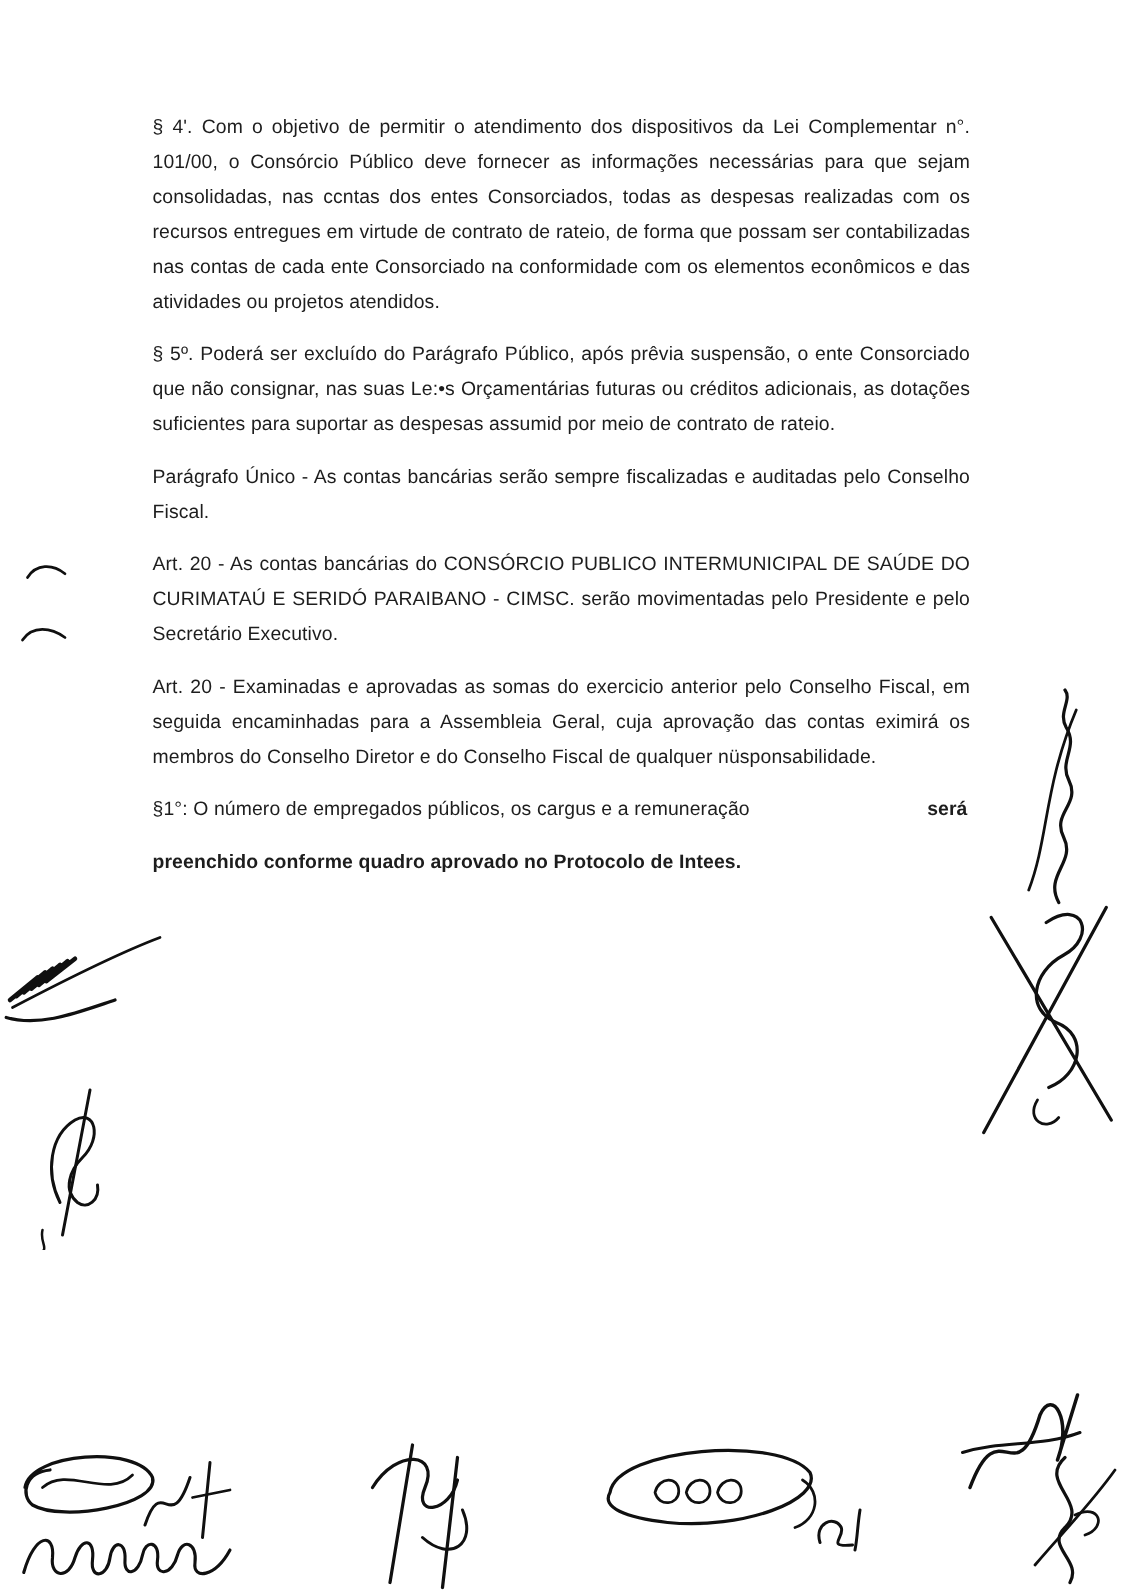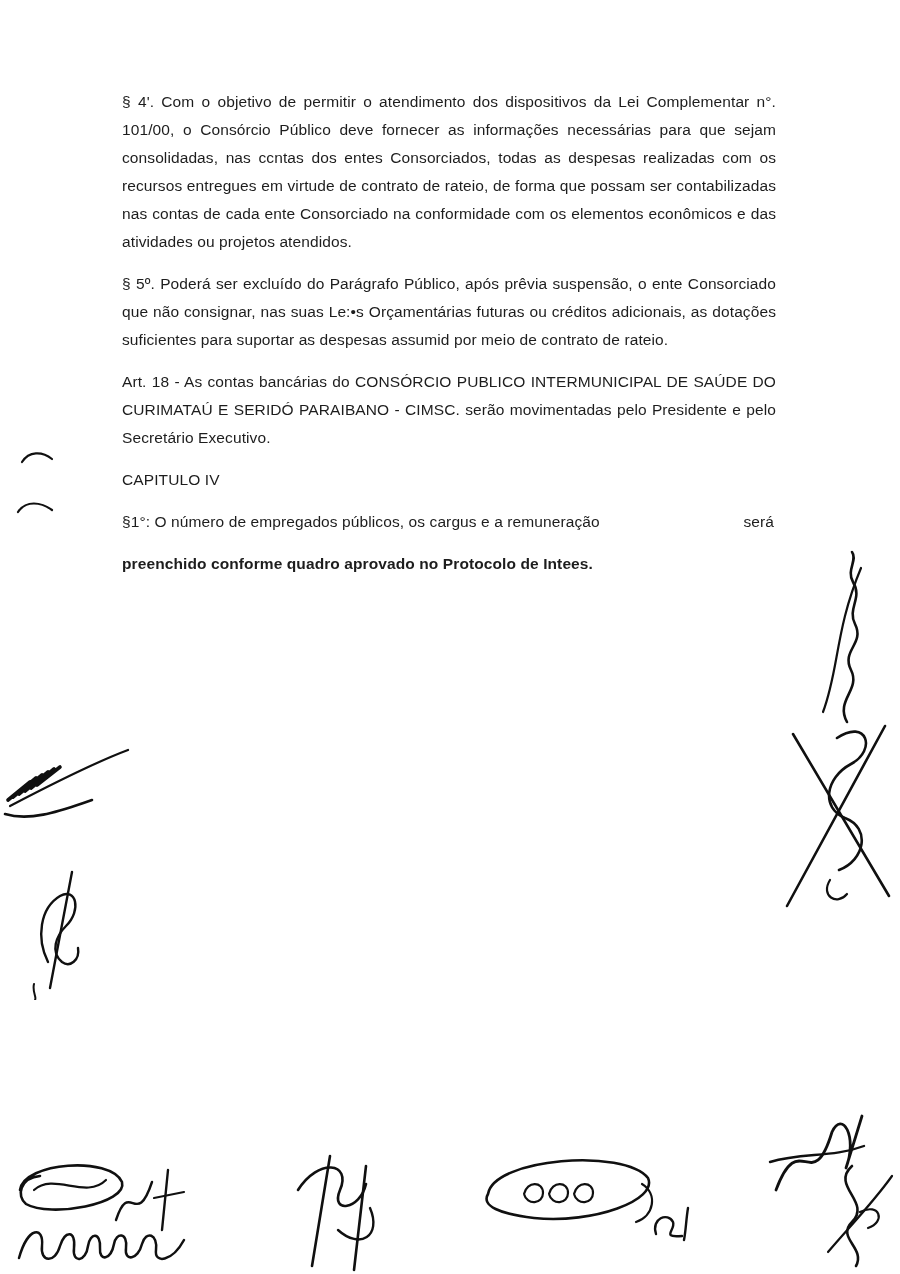--- a/index.html
+++ b/index.html
@@ -22,21 +22,21 @@
     letter-spacing: 0.1px;
   }
   p.para {
     margin: 0 0 14px 0;
     text-align: justify;
   }
   .chapter-heading { margin-top: 54px; margin-bottom: 0; text-align: left; }
   .section-heading { font-weight: bold; margin-top: 7px; margin-bottom: 0; text-align: left; }
   .art21 { margin-top: 48px; }
   .par1-line1 { overflow: hidden; margin: 6px 0 0 0; }
-  .par1-line1 .bold-word { float: right; font-weight: normal; margin-right: 2px; }
+  .par1-line1 .bold-word { float: right; font-weight: bold; margin-right: 2px; }
   .par1-line2 { margin: 0; font-weight: bold; }
   .sig {
     position: absolute;
     pointer-events: none;
   }
   .sig svg { display: block; }
   .sig path {
     fill: none;
     stroke: #101010;
     stroke-linecap: round;
@@ -44,23 +44,24 @@
   }
 </style>
 </head>
 <body>
 
 <div class="page">
 
   <div class="text-col">
     <p class="para">§ 4'. Com o objetivo de permitir o atendimento dos dispositivos da Lei Complementar n°. 101/00, o Consórcio Público deve fornecer as informações necessárias para que sejam consolidadas, nas ccntas dos entes Consorciados, todas as despesas realizadas com os recursos entregues em virtude de contrato de rateio, de forma que possam ser contabilizadas nas contas de cada ente Consorciado na conformidade com os elementos econômicos e das atividades ou projetos atendidos.</p>
     <p class="para">§ 5º. Poderá ser excluído do Parágrafo Público, após prêvia suspensão, o ente Consorciado que não consignar, nas suas Le:•s Orçamentárias futuras ou créditos adicionais, as dotações suficientes para suportar as despesas assumid por meio de contrato de rateio.</p>
-    <p class="para">Art. 18 - As contas bancárias do CONSÓRCIO PUBLICO INTERMUNICIPAL DE SAÚDE DO CURIMATAÚ E SERIDÓ PARAIBANO - CIMSC. serão movimentadas pelo Presidente e pelo Secretário Executivo.</p>
+    <p class="para">Parágrafo Único - As contas bancárias serão sempre fiscalizadas e auditadas pelo Conselho Fiscal.</p>
+    <p class="para">Art. 20 - As contas bancárias do CONSÓRCIO PUBLICO INTERMUNICIPAL DE SAÚDE DO CURIMATAÚ E SERIDÓ PARAIBANO - CIMSC. serão movimentadas pelo Presidente e pelo Secretário Executivo.</p>
+    <p class="para">Art. 20 - Examinadas e aprovadas as somas do exercicio anterior pelo Conselho Fiscal, em seguida encaminhadas para a Assembleia Geral, cuja aprovação das contas eximirá os membros do Conselho Diretor e do Conselho Fiscal de qualquer nüsponsabilidade.</p>
 
-    <p class="para chapter-heading">CAPITULO IV</p>
 
 
     <p class="para par1-line1"><span>§1°: O número de empregados públicos, os cargus e a  remuneração</span><span class="bold-word">será</span></p>
     <p class="para par1-line2">preenchido conforme quadro aprovado no Protocolo de Intees.</p>
   </div>
 
   <div class="sig" style="left:16px; top:448px;">
     <svg width="44" height="78" viewBox="0 0 44 78">
       <path d="M6,14 C13,3 26,3 36,11" stroke-width="2.2"></path>
       <path d="M2,64 C10,52 25,54 36,62" stroke-width="2.2"></path>

